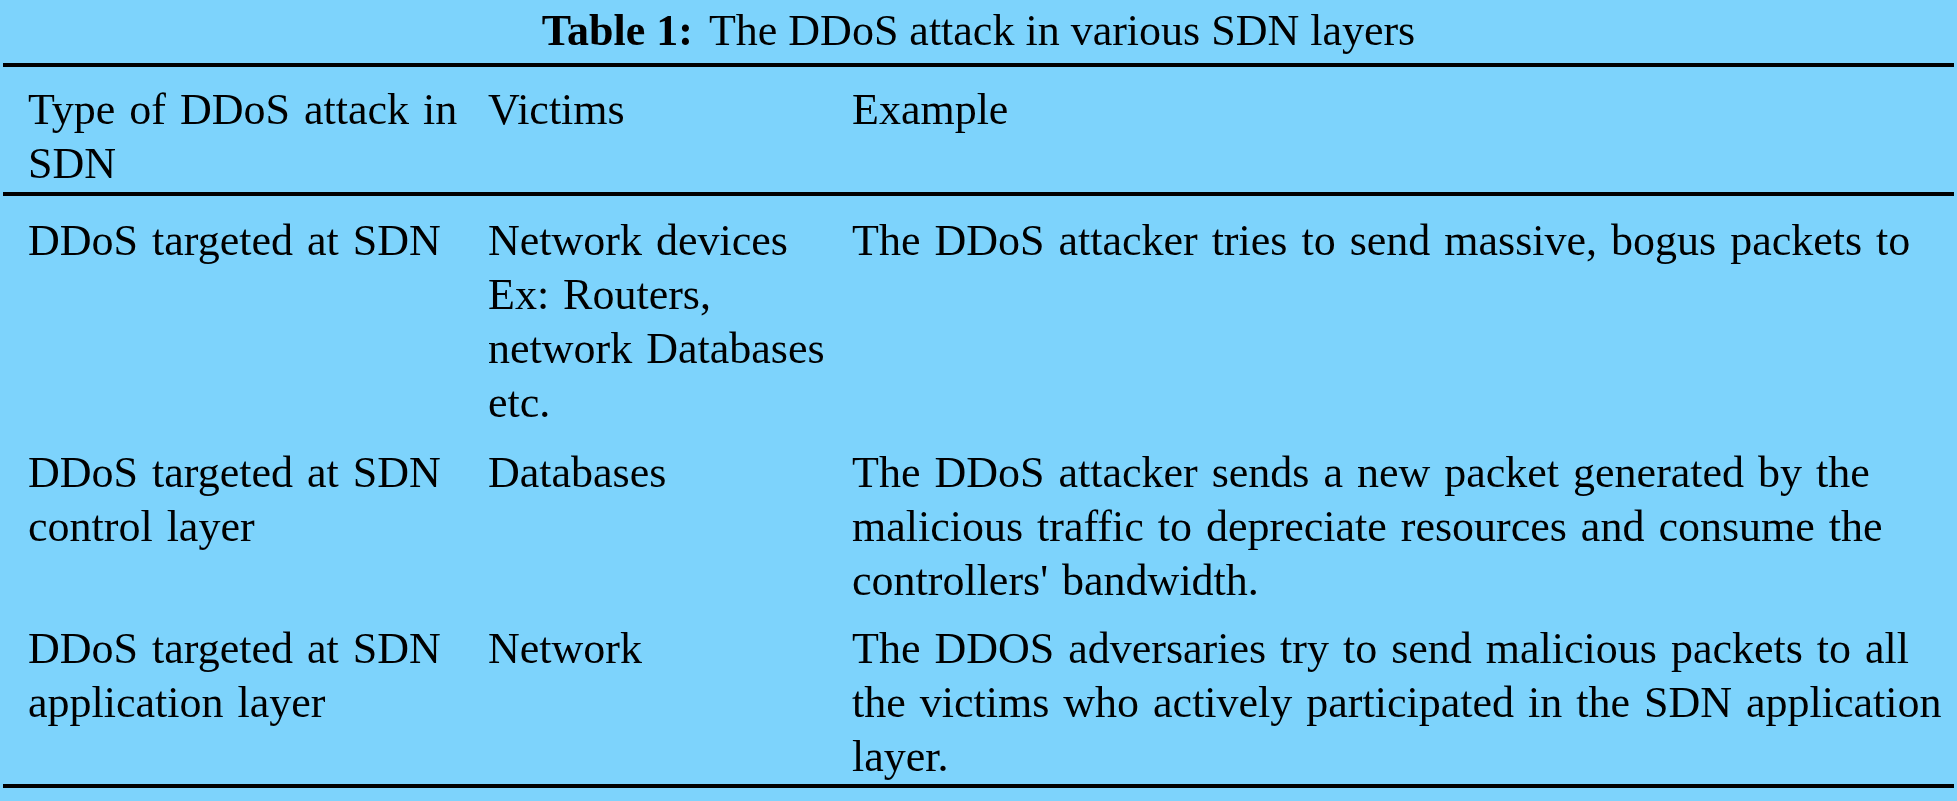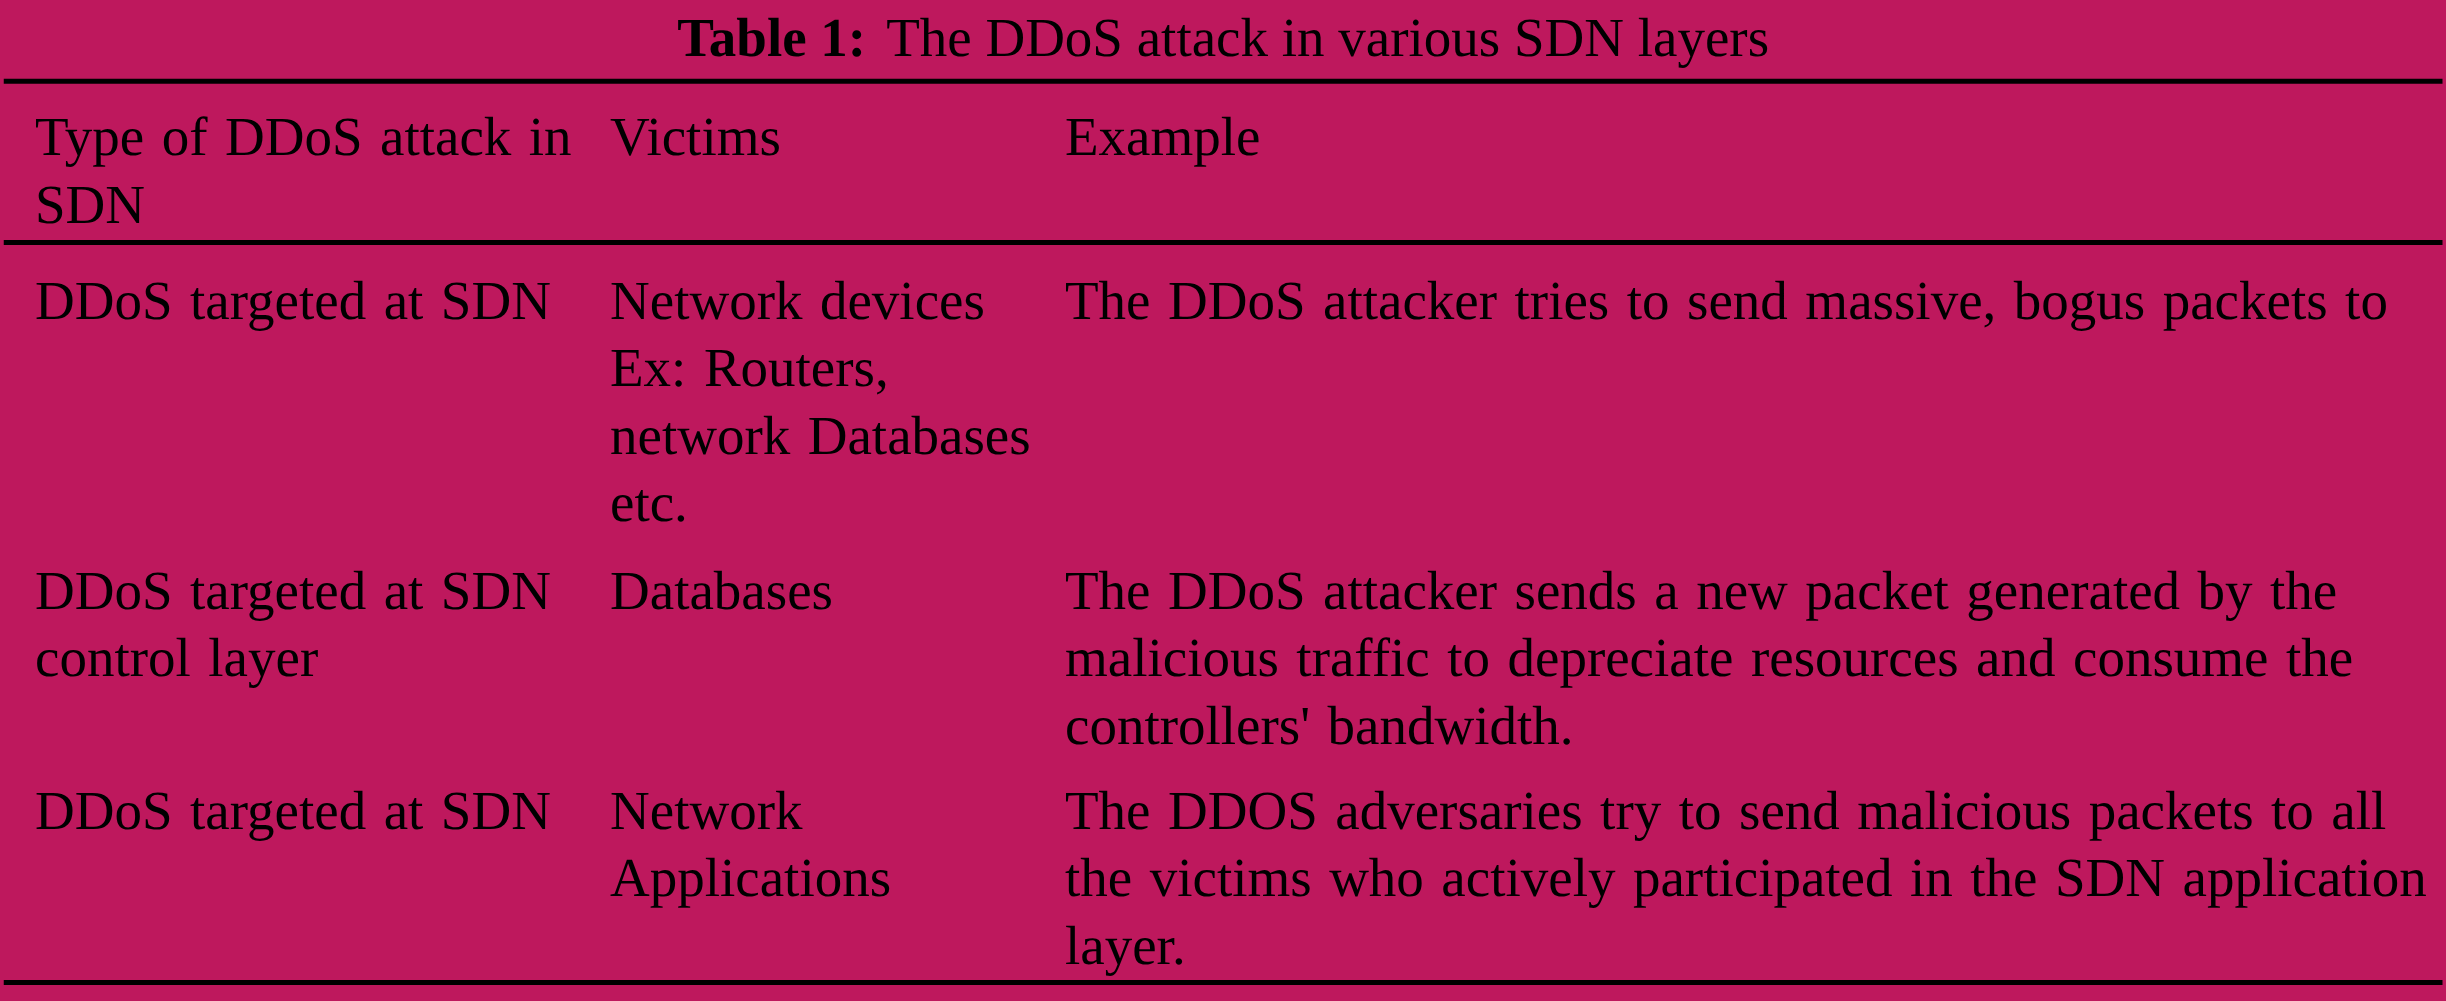--- a/index.html
+++ b/index.html
@@ -1,20 +1,20 @@
 <!DOCTYPE html>
 <html><head>
 <meta charset="utf-8">
 <style>
   html, body { margin: 0; padding: 0; background: #ffffff; }
   .page {
     position: relative;
     width: 1957px;
     height: 801px;
-    background: #be185d;
+    background: #7dd3fc;
     color: #000000;
     font-family: "Liberation Serif", "DejaVu Serif", serif;
     font-size: 44px;
     box-sizing: border-box;
     overflow: hidden;
   }
   .title-wrap {
     height: 63px;
     padding-top: 6px;
     text-align: center;
@@ -96,24 +96,24 @@
         </div>
         <div class="cell col3">
           <div class="line">The DDoS attacker sends a new packet generated by the</div>
           <div class="line">malicious traffic to depreciate resources and consume the</div>
           <div class="line">controllers' bandwidth.</div>
         </div>
       </div>
       <div class="grid-row body-row-3">
         <div class="cell col1">
           <div class="line">DDoS targeted at SDN</div>
+          <div class="line">application layer</div>
         </div>
         <div class="cell col2">
           <div class="line">Network</div>
-          <div class="line">Applications</div>
         </div>
         <div class="cell col3">
           <div class="line">The DDOS adversaries try to send malicious packets to all</div>
           <div class="line">the victims who actively participated in the SDN application</div>
           <div class="line">layer.</div>
         </div>
       </div>
     </div>
 
   <div class="rule"></div>

